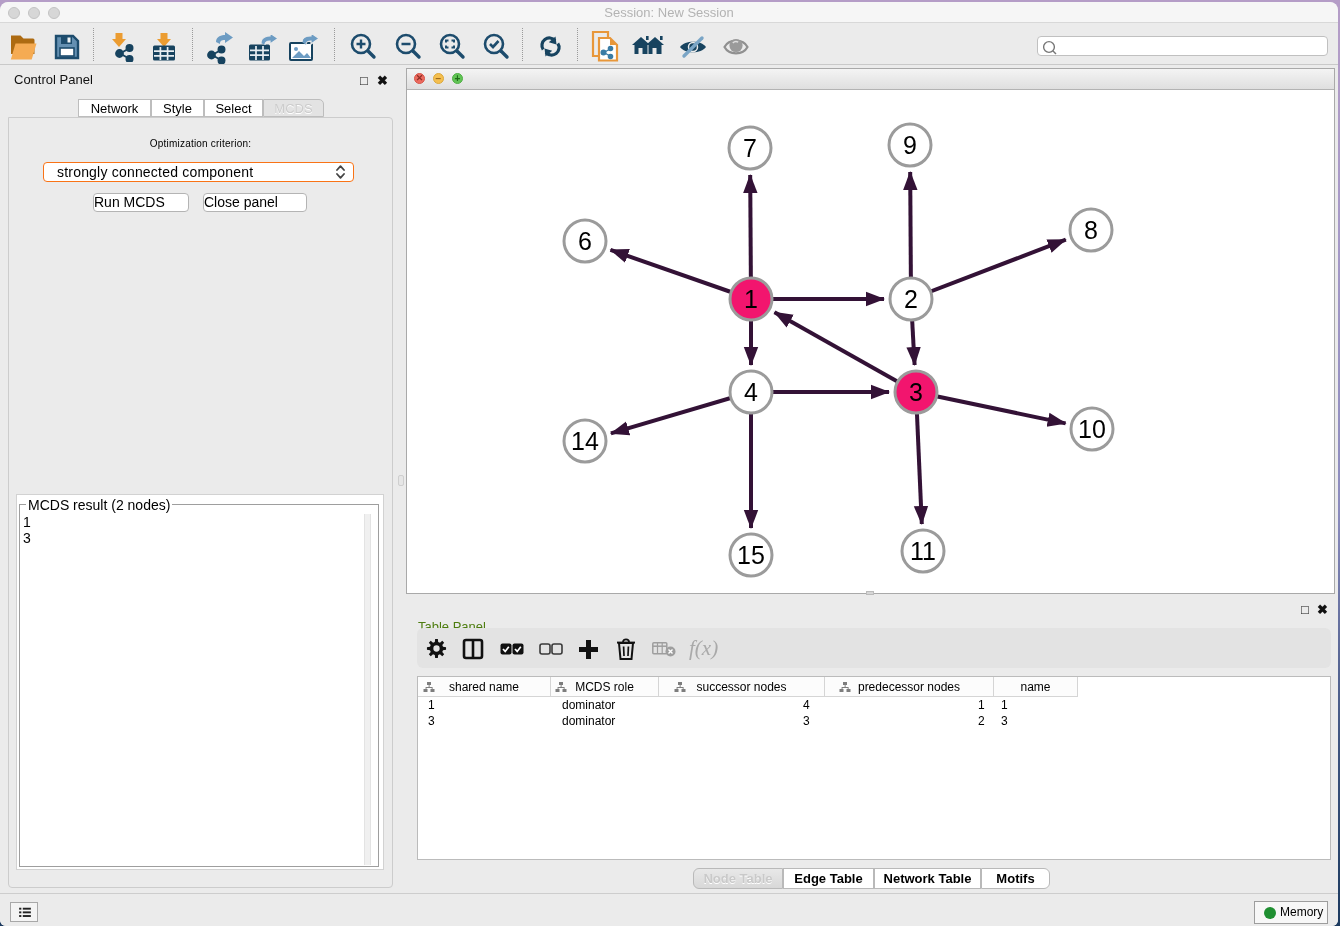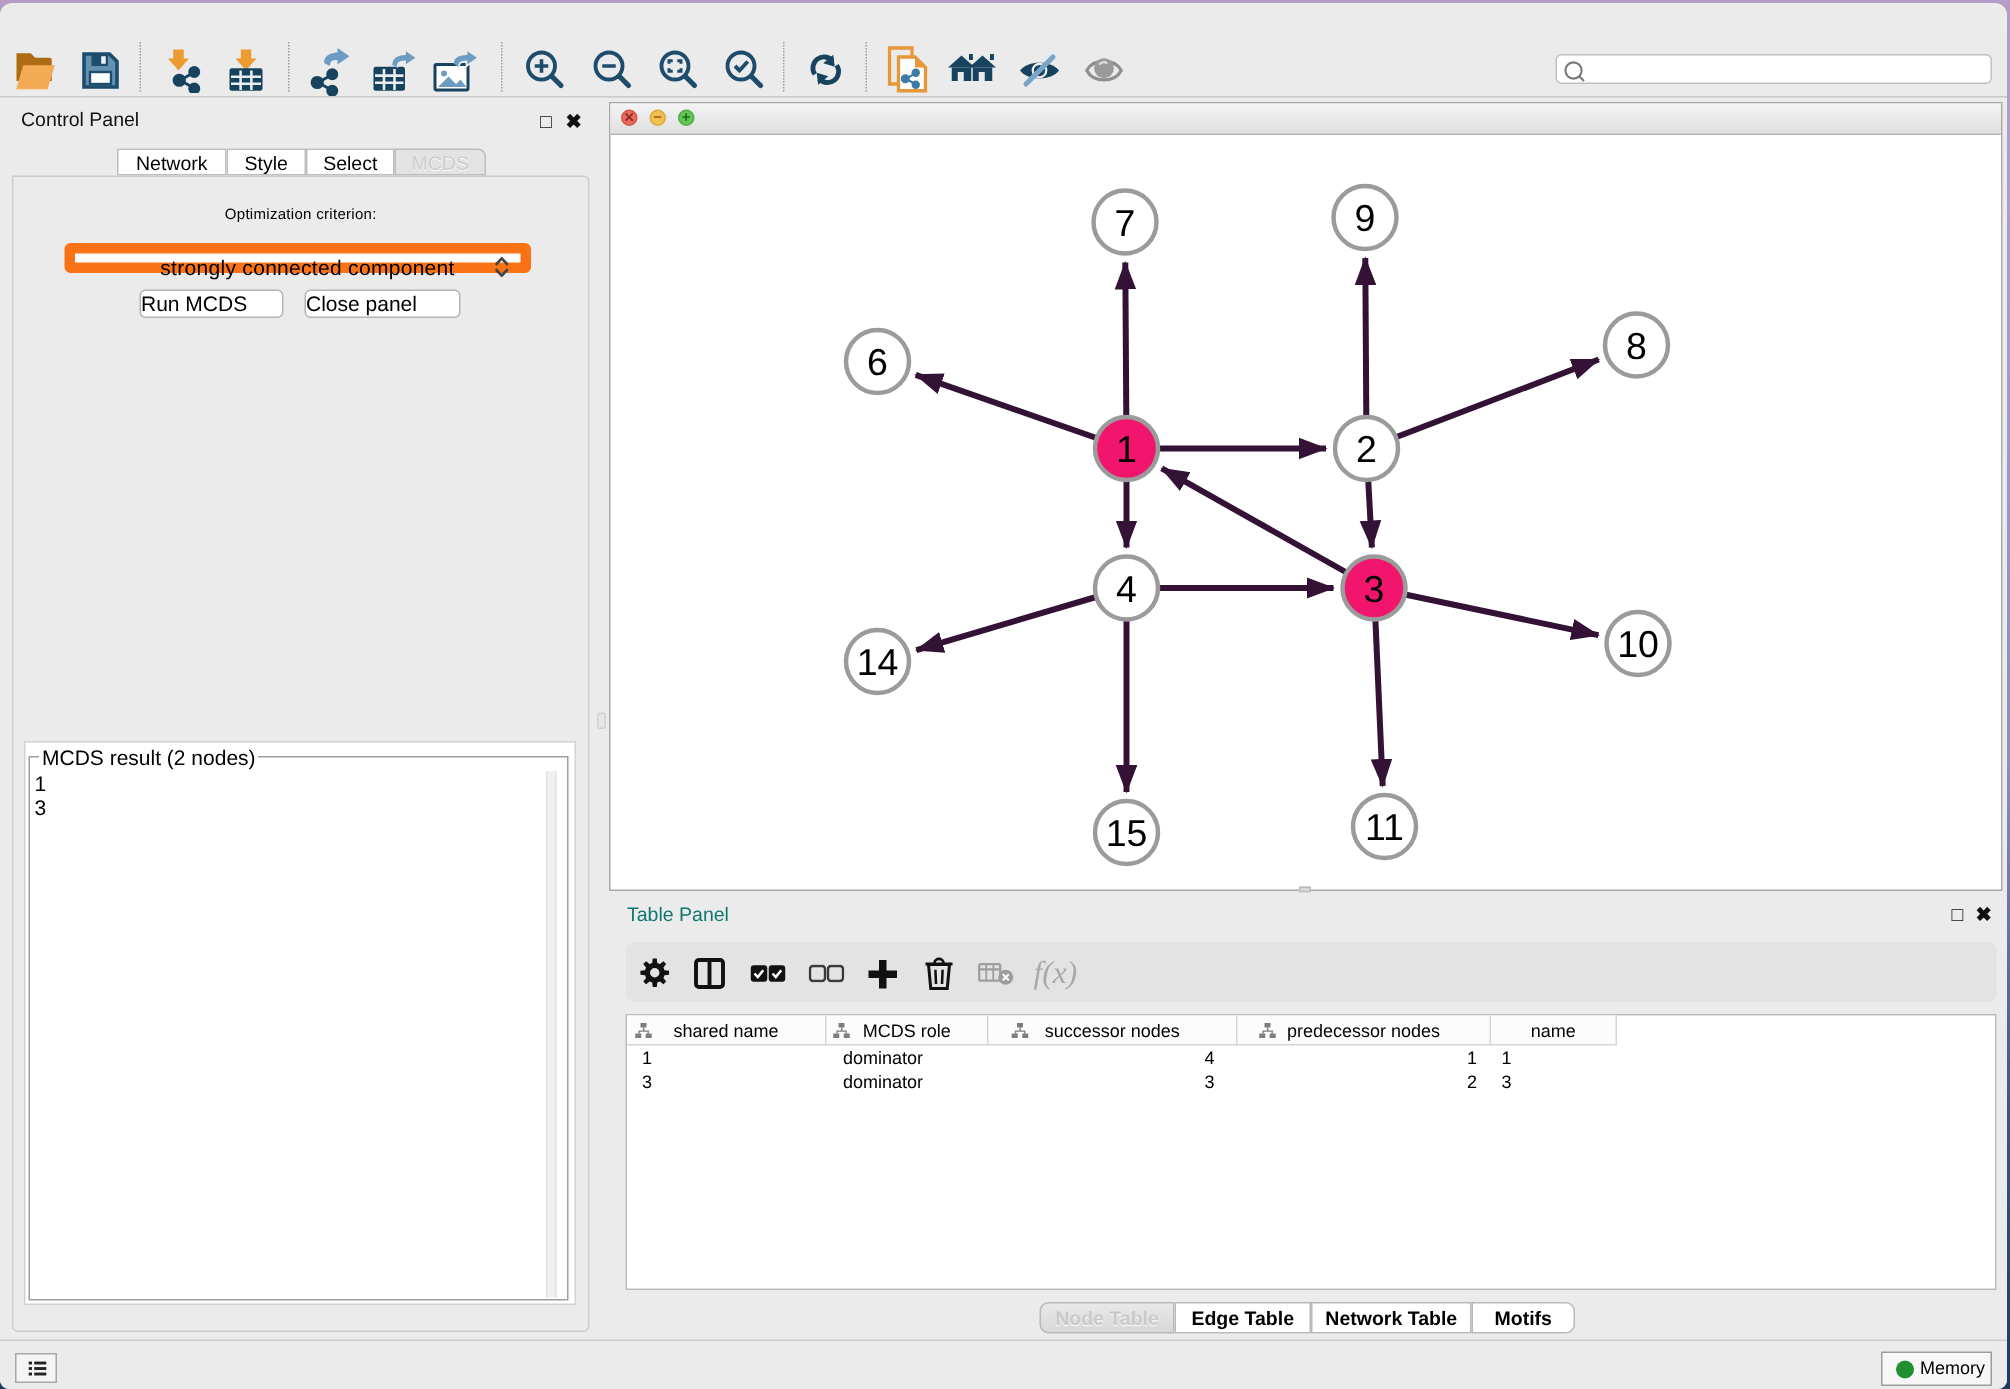--- a/index.html
+++ b/index.html
@@ -27,42 +27,42 @@
 #cp-title { position:absolute; left:14px; top:70px; font-size:13px; color:#111; }
 .wicon { position:absolute; font-size:13px; color:#111; }
 #cp-tabs { position:absolute; left:0; top:97px; width:400px; height:18px; }
 .cptab { position:absolute; top:0; height:18px; background:#fff; border:1px solid #bdbdbd;
   font-size:13px; color:#000; text-align:center; line-height:17px; }
 #cp-body { position:absolute; left:8px; top:115px; width:385px; height:771px;
   background:#ebebeb; border:1px solid #cccccc; border-radius:0 4px 4px 4px; }
 #opt-label { position:absolute; left:0; top:20px; width:100%; text-align:center;
   font-size:10px; letter-spacing:0.2px; color:#000; }
 #dropdown { position:absolute; left:34px; top:44px; width:311px; height:20px;
-  background:#fff; border:7px solid #f97316; border-radius:4px; font-size:14px; letter-spacing:0.2px;
-  line-height:18px; padding-left:13px; color:#000;text-align:center; }
+  background:#fff; border:1px solid #f97316; border-radius:4px; font-size:14px; letter-spacing:0.2px;
+  line-height:18px; padding-left:13px; color:#000; }
 .btn { position:absolute; top:75px; height:19px; background:#fff; border:1px solid #b4b4b4;
   border-radius:4px; font-size:14px; text-align:left; line-height:17px; color:#000; }
 #fieldset { position:absolute; left:7px; top:376px; width:368px; height:376px;
   border:1px solid #d2d2d2; background:#fff; }
 #fs-border { position:absolute; left:2px; top:9px; right:4px; bottom:2px; border:1px solid #9e9e9e; }
 #fs-legend { position:absolute; left:9px; top:2px; background:#fff;
   font-size:14px; padding:0 2px; color:#000; }
 #fs-text { position:absolute; left:6px; top:20px; font-size:14px; line-height:15.5px; color:#000; }
 #fs-scroll { position:absolute; left:347px; top:19px; bottom:4px; width:7px; background:#f0f0f0; border-left:1px solid #e3e3e3; border-right:1px solid #e3e3e3; }
 
 #net { position:absolute; left:406px; top:66px; width:929px; height:526px;
   background:#fff; border:1px solid #a9a9a9; }
 #net-titlebar { position:absolute; left:0; top:0; width:927px; height:21px;
   background:linear-gradient(#f4f4f4,#dfdfdf); border-bottom:1px solid #b3b3b3; }
 .nl { position:absolute; top:4px; width:11px; height:11px; border-radius:50%; }
 #net-title { position:absolute; top:2px; left:5px; width:100%; text-align:center;
   font-size:14px; font-weight:bold; color:#111; }
 
 #tp { position:absolute; left:404px; top:593px; width:936px; height:299px; background:#ebebeb; }
-#tp-title { position:absolute; left:14px; top:7px; font-size:13px; color:#0f766e; }
+#tp-title { position:absolute; left:14px; top:24px; font-size:13px; color:#4d7c0f; }
 #tp-toolbar { position:absolute; left:13px; top:33px; width:914px; height:40px;
   background:#e3e3e3; border-radius:6px; }
 #tp-table { position:absolute; left:13px; top:81px; width:914px; height:184px;
   background:#fff; border:1px solid #bbb; }
 #tp-header { position:absolute; left:0; top:0; height:20px; width:660px;
   background:#fcfcfc; border-bottom:1px solid #d5d5d5; font-size:12px; }
 .th { position:absolute; top:0; height:20px; border-right:1px solid #d5d5d5;
   text-align:center; line-height:20px; color:#000; }
 .tree { position:absolute; top:4px; }
 #searchbox svg { position:absolute; }
@@ -77,20 +77,26 @@
   background:#f4f4f4; border:1px solid #a8a8a8; }
 #memory { position:absolute; right:10px; top:7px; width:74px; height:23px;
   background:#f7f7f7; border:1px solid #9d9d9d; font-size:12px;
   line-height:21px; color:#000; }
 #memdot { position:absolute; left:9px; top:5px; width:12px; height:12px; border-radius:50%; background:#1f8f31; }
 #memtext { position:absolute; left:25px; top:0; }
 </style>
 </head>
 <body>
 <div id="win">
+  <div id="titlebar">
+    <div class="tl" style="left:8px;"></div>
+    <div class="tl" style="left:28px;"></div>
+    <div class="tl" style="left:48px;"></div>
+    <div id="title-text">Session: New Session</div>
+  </div>
   <div id="toolbar">
 
     <svg style="left:8px;" width="31" height="30" viewBox="0 0 31 30">
       <path d="M3,3.5 h9.5 l3,3 h9.5 a1.5,1.5 0 0 1 1.5,1.5 V22 H3 Z" fill="#ad6b12"></path>
       <path d="M7.5,11.5 h21 l-4.8,16 H2.8 Z" fill="#f5ab53"></path>
     </svg>
 
     <svg style="left:52px;" width="30" height="30" viewBox="0 0 30 30">
       <path d="M4,4 h17 l5,5 v17 H4 Z" fill="#6490b2"></path>
       <path d="M4,4 h17 l5,5 v17 H4 Z" fill="none" stroke="#1d4c6d" stroke-width="2.4"></path>

